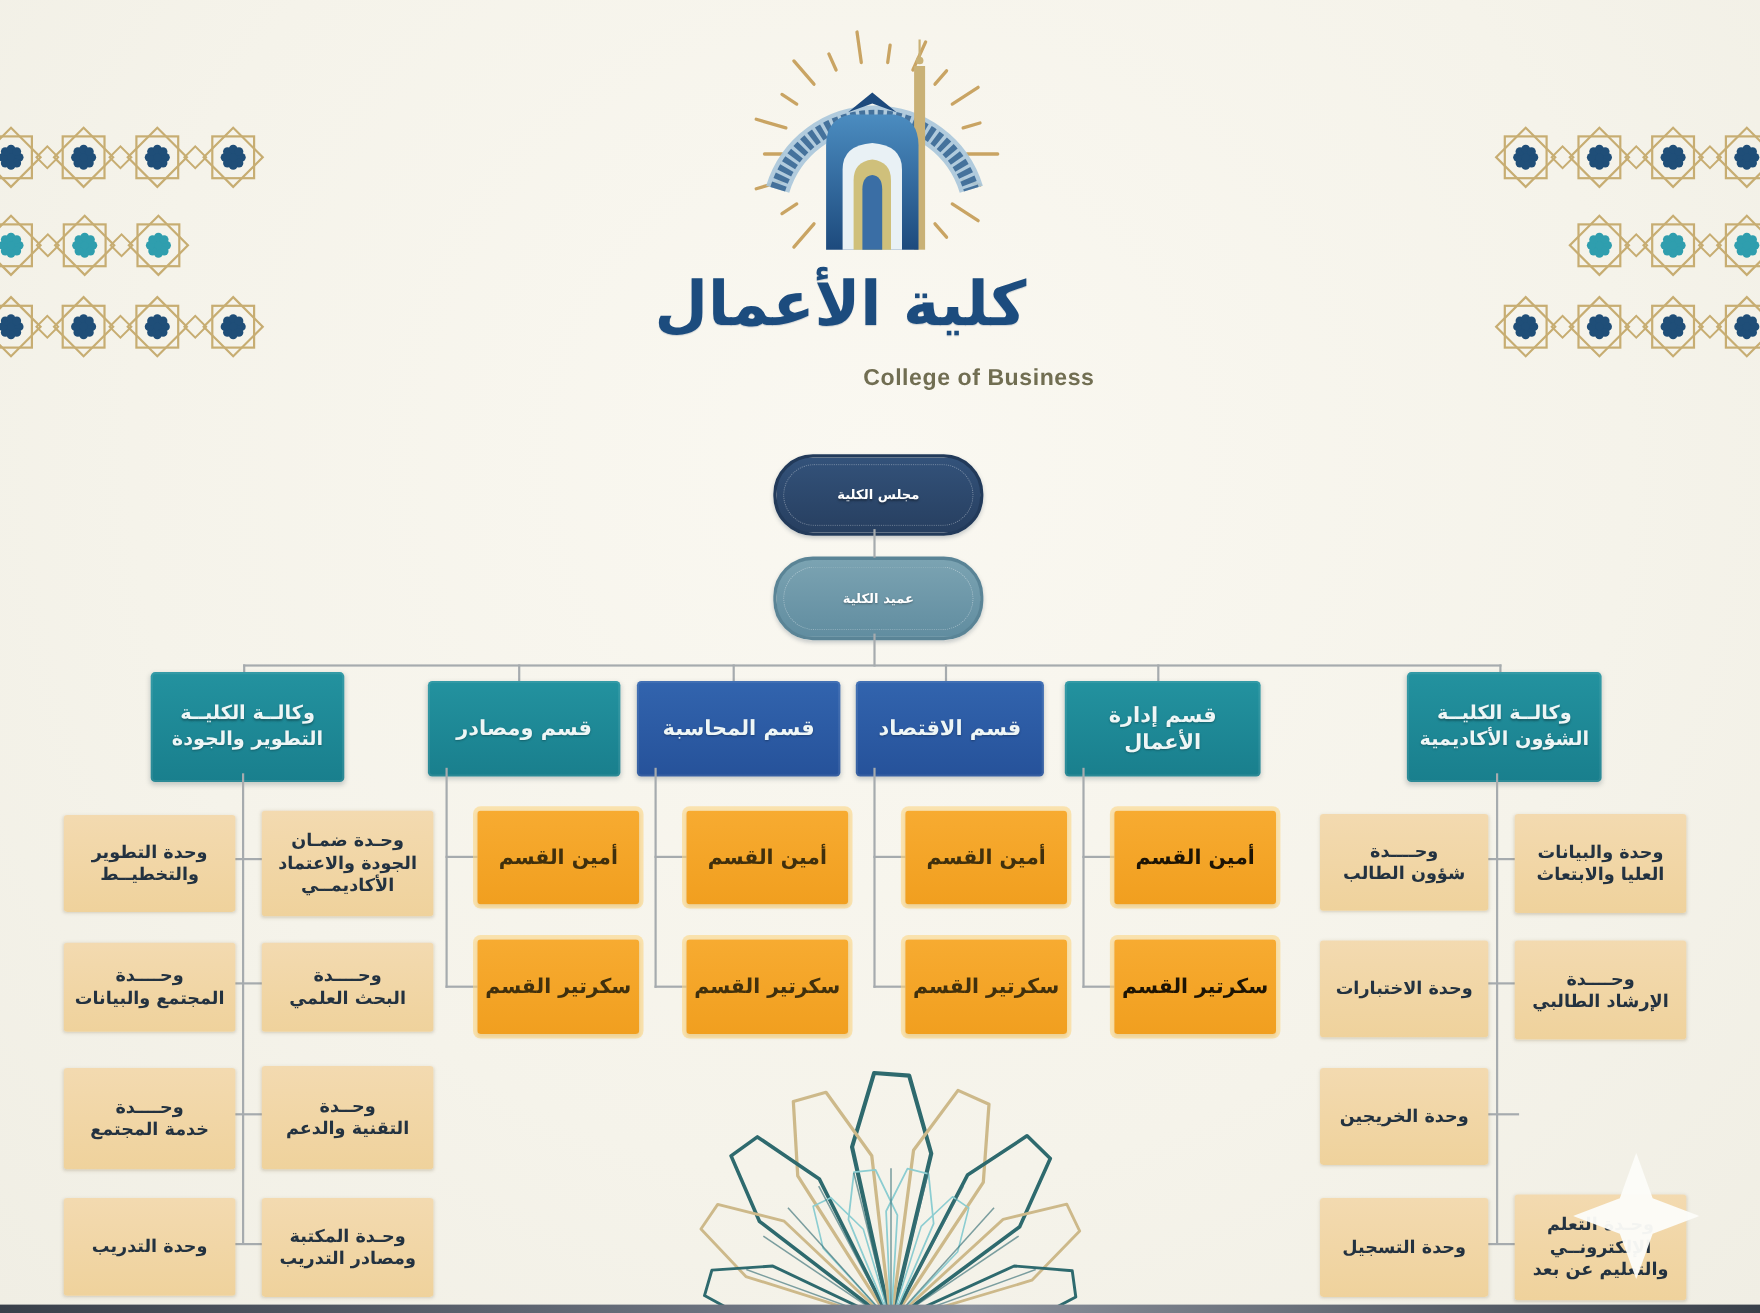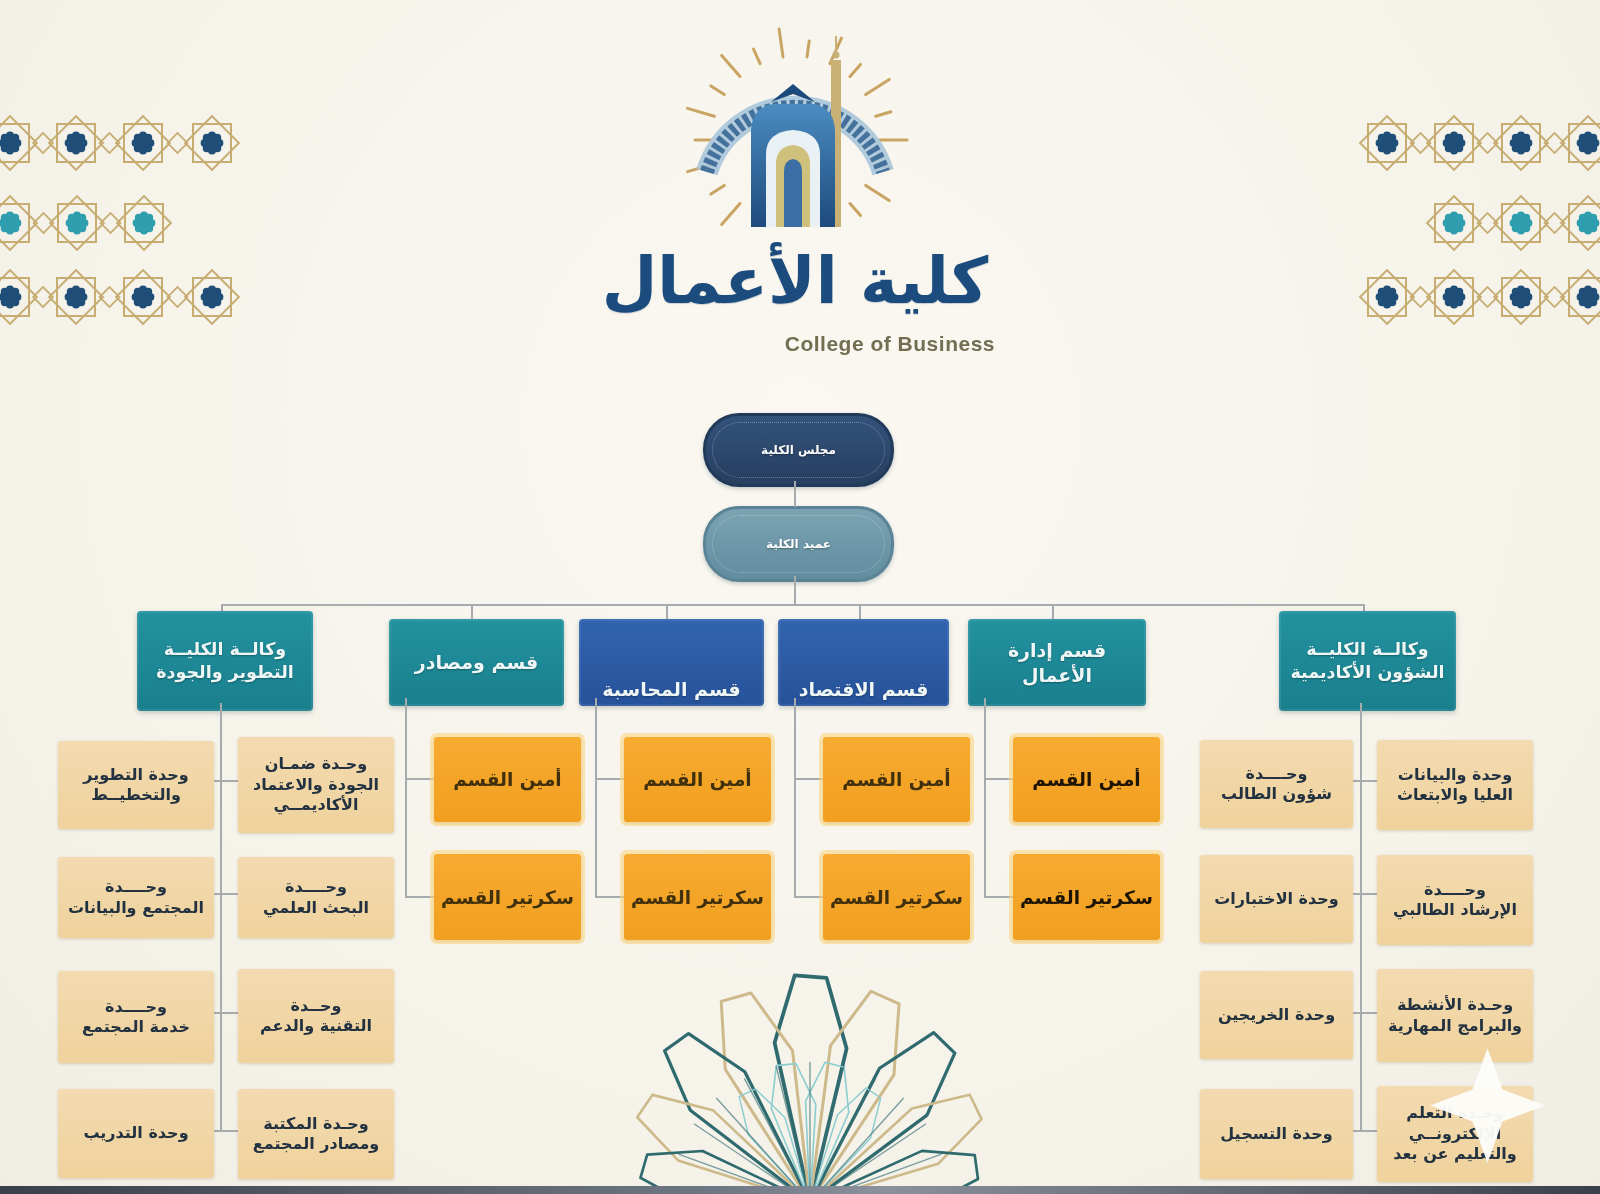--- a/index.html
+++ b/index.html
@@ -13,31 +13,31 @@
     color:#fff;font-weight:bold;font-size:12px;border-radius:36px;
     text-shadow:0 1px 2px rgba(0,0,0,.35);box-shadow:0 2px 4px rgba(40,60,80,.25);}
   .pill::after{content:'';position:absolute;inset:6px;border:1.5px dotted rgba(255,255,255,.35);border-radius:30px;pointer-events:none;}
   .pill.council{background:linear-gradient(180deg,#33527a,#273f60);border:3px solid #223a5a;}
   .pill.dean{background:linear-gradient(180deg,#7ba3b2,#618da0);border:3px solid #5a8496;}
   .dept{position:absolute;display:flex;flex-direction:column;align-items:center;justify-content:center;
     text-align:center;color:#eef6f6;font-weight:bold;font-size:19px;line-height:1.3;
     border-radius:4px;box-shadow:0 2px 5px rgba(50,70,80,.25), inset 0 0 0 2px rgba(255,255,255,.08);
     text-shadow:0 1px 2px rgba(0,0,0,.3);padding:4px;}
   .dept.teal{background:linear-gradient(180deg,#23929f,#197f8d);}
-  .dept.blue{background:linear-gradient(180deg,#3264ae,#26529a);justify-content:flex-end;}
+  .dept.blue{background:linear-gradient(180deg,#3264ae,#26529a);}
   .dept.two{font-size:17.5px;}
   .staff{position:absolute;display:flex;align-items:center;justify-content:center;text-align:center;
     background:linear-gradient(180deg,#f7ab31,#f19f1f);color:#40300d;font-weight:bold;font-size:18.5px;
     border-radius:3px;box-shadow:0 0 0 4px rgba(252,214,132,.6), 0 2px 3px rgba(120,90,30,.25);}
   .staff.bolder{color:#1d1404;}
   .unit{position:absolute;display:flex;flex-direction:column;align-items:center;justify-content:center;
     text-align:center;background:linear-gradient(180deg,#f3dab0,#efd29c);color:#233240;font-weight:bold;
     font-size:16px;line-height:1.28;border-radius:3px;box-shadow:0 1px 3px rgba(120,100,60,.25);padding:3px;}
-  .logo-title{position:absolute;left:595px;top:244px;width:400px;text-align:center;
-    font-size:64px;font-weight:bold;color:#1c4c7e;text-shadow:0 1px 1px rgba(30,60,100,.2);}
+  .logo-title{position:absolute;left:595px;top:244px;width:400px;text-align:left;
+    font-size:56px;font-weight:bold;color:#1c4c7e;text-shadow:0 1px 1px rgba(30,60,100,.2);}
   .logo-subtitle{position:absolute;left:595px;top:332px;width:400px;text-align:right;
     font-family:"Liberation Sans","DejaVu Sans",sans-serif;font-size:21px;font-weight:bold;
     color:#716e52;letter-spacing:.5px;}
   .diamond{position:absolute;left:1430px;top:1048px;width:115px;height:115px;background:rgba(252,252,249,.96);
     clip-path:polygon(50% 0%,63% 36%,100% 50%,63% 64%,50% 100%,37% 64%,0% 50%,37% 36%);
     filter:blur(1px);}
   .bottom-strip{position:absolute;left:0;top:1186px;width:1600px;height:8px;
     background:linear-gradient(90deg,#39404a 0%,#707784 45%,#8b919c 55%,#39404a 100%);}
 </style>
 </head>
@@ -480,21 +480,21 @@
   <div class="unit" dir="rtl" style="left:238px;top:857px;width:150px;height:75px">
     <span>وحــــدة</span>
     <span>البحث العلمي</span>
   </div>
   <div class="unit" dir="rtl" style="left:238px;top:969px;width:150px;height:88px">
     <span>وحــدة</span>
     <span>التقنية والدعم</span>
   </div>
   <div class="unit" dir="rtl" style="left:238px;top:1089px;width:150px;height:84px">
     <span>وحـدة المكتبة</span>
-    <span>ومصادر المجتمع</span>
+    <span>ومصادر التدريب</span>
   </div>
 
   <div class="ln" style="left:1360px;top:703px;width:2px;height:428px"></div>
   <div class="ln" style="left:1343px;top:780px;width:38px;height:2px"></div>
   <div class="ln" style="left:1343px;top:893px;width:38px;height:2px"></div>
   <div class="ln" style="left:1343px;top:1012px;width:38px;height:2px"></div>
   <div class="ln" style="left:1343px;top:1130px;width:38px;height:2px"></div>
 
   <div class="unit" dir="rtl" style="left:1200px;top:740px;width:147px;height:82px">
     <span>وحــــدة</span>
@@ -510,24 +510,20 @@
     <span>وحدة التسجيل</span>
   </div>
 
   <div class="unit" dir="rtl" style="left:1377px;top:740px;width:150px;height:84px">
     <span>وحدة والبيانات</span>
     <span>العليا والابتعاث</span>
   </div>
   <div class="unit" dir="rtl" style="left:1377px;top:855px;width:150px;height:84px">
     <span>وحــــدة</span>
     <span>الإرشاد الطالبي</span>
-  </div>
-  <div class="unit" dir="rtl" style="left:1377px;top:969px;width:150px;height:87px">
-    <span>وحـدة الأنشطة</span>
-    <span>والبرامج المهارية</span>
   </div>
   <div class="unit" dir="rtl" style="left:1377px;top:1086px;width:150px;height:90px">
     <span>وحـدة التعلم</span>
     <span>الإلكترونــي</span>
     <span>والتعليم عن بعد</span>
   </div>
 
   <svg id="fan-svg" class="abs" style="left:500px;top:944px" width="620" height="250" viewBox="0 0 620 250">
       <path d="M0 0 L-30 -135 L-13 -192 L14 -190 L31 -130 Z" fill="none" stroke="#2e6a6e" stroke-width="3.2" stroke-linejoin="round" transform="translate(310,258) rotate(0) scale(1.18)"></path>
       <path d="M0 0 L-30 -135 L-13 -192 L14 -190 L31 -130 Z" fill="none" stroke="#cdb98a" stroke-width="2.6" stroke-linejoin="round" transform="translate(310,258) rotate(-20) scale(1.14)"></path>

